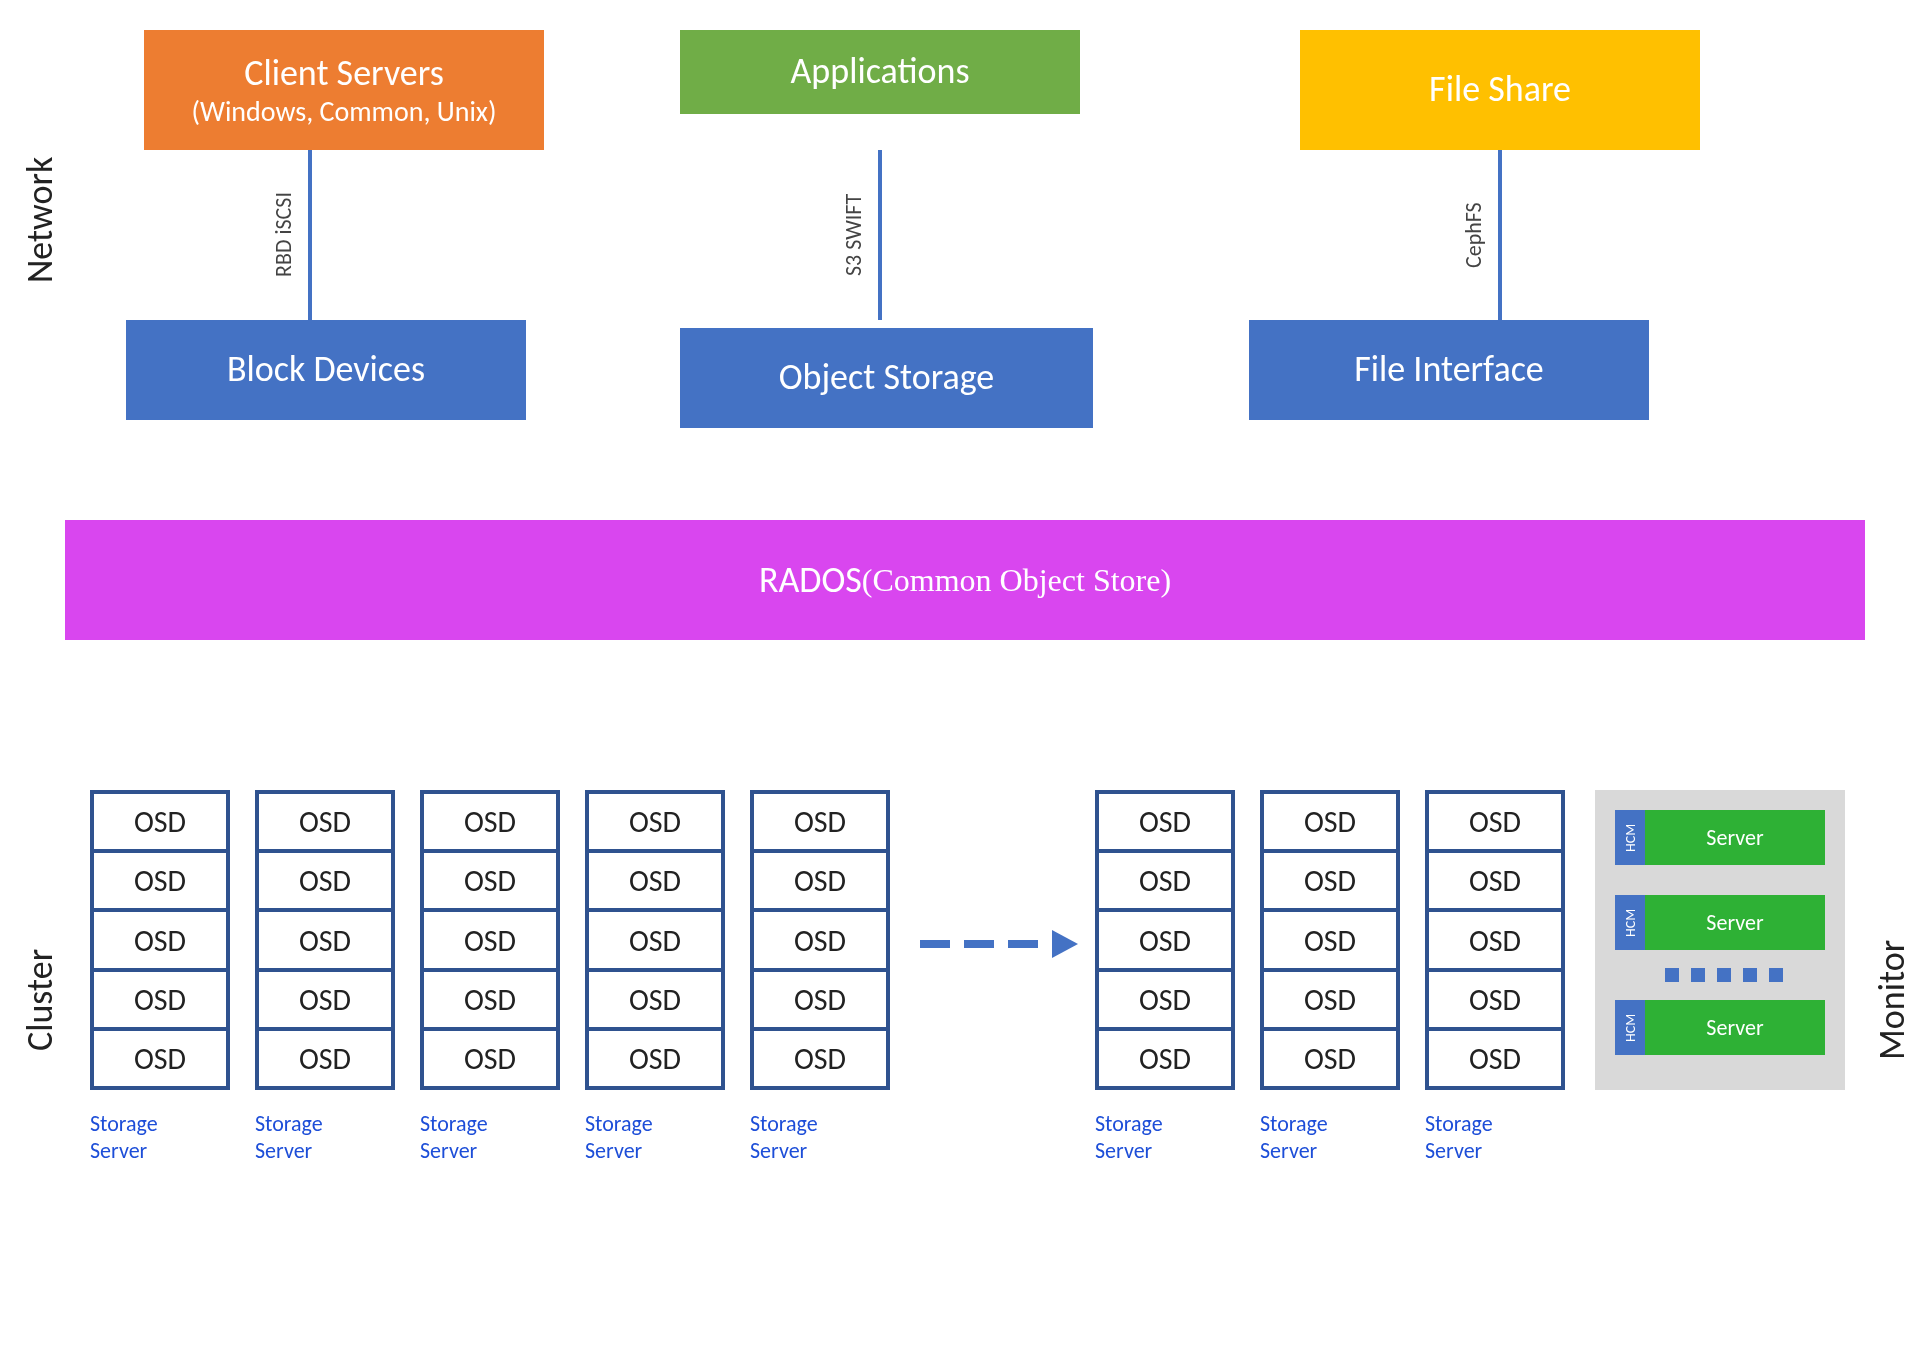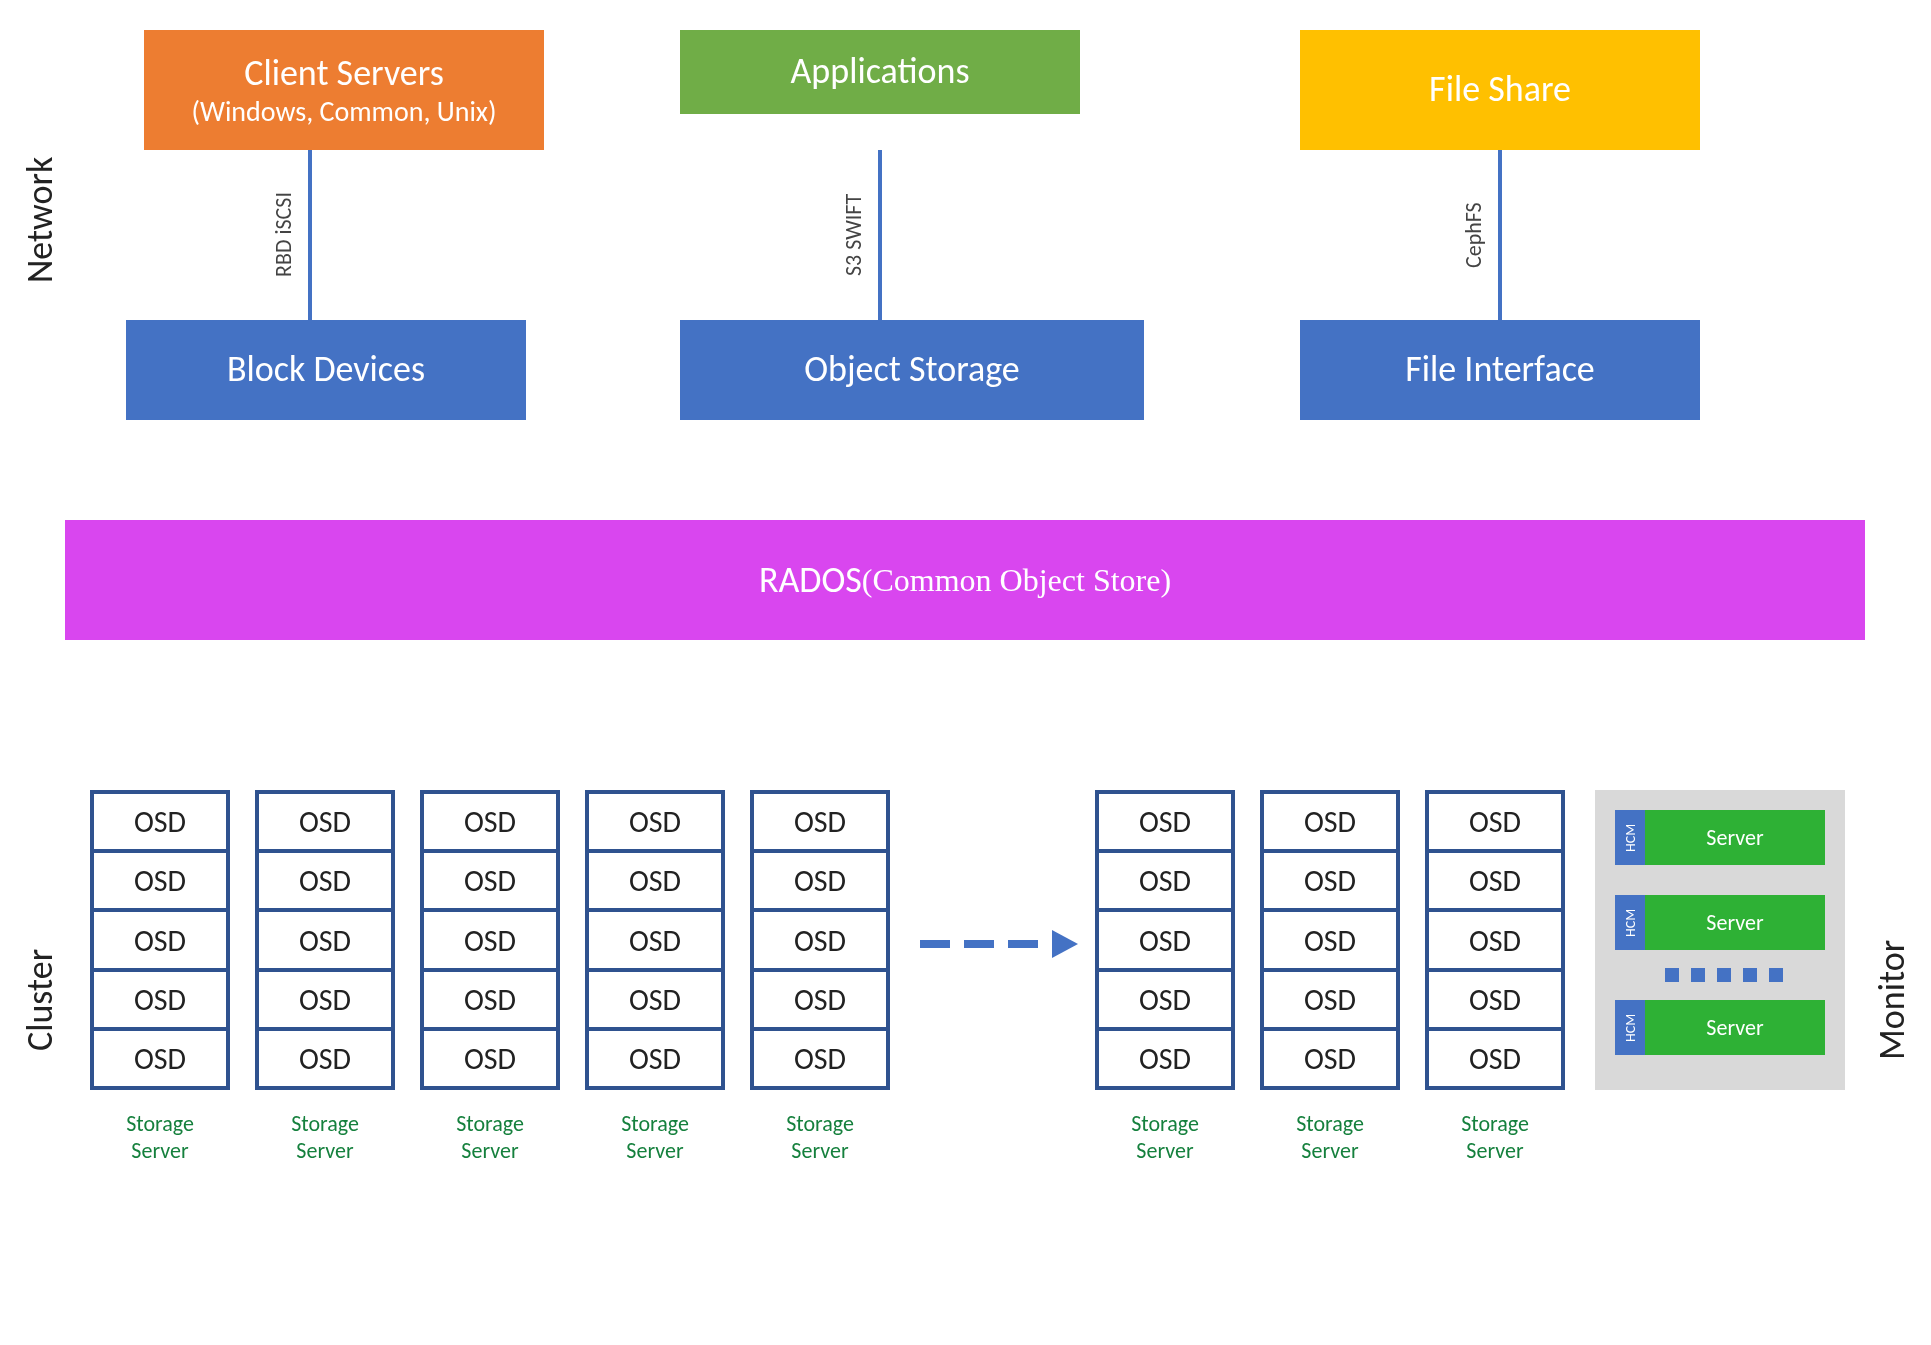--- a/index.html
+++ b/index.html
@@ -12,21 +12,21 @@
   .title{font-size:36px;line-height:1.2;}
   .subtitle{font-size:28px;line-height:1.2;}
   .big-title{font-size:36px;}
   .big-subtitle{font-size:32px;font-family:Liberation Serif, serif;}
   .connector{position:absolute;background:#4472C4;}
   .connector-label{position:absolute;color:#444;font-size:22px;writing-mode:vertical-rl;transform:rotate(180deg);text-align:center;}
   .side-label{position:absolute;color:#222;font-size:36px;writing-mode:vertical-rl;transform:rotate(180deg);text-align:center;}
   .osd-stack{position:absolute;box-sizing:border-box;border:4px solid #2F528F;background:#fff;display:flex;flex-direction:column;}
   .osd-cell{flex:1 1 0;border-bottom:4px solid #2F528F;display:flex;align-items:center;justify-content:center;font-size:30px;color:#222;}
   .osd-cell:last-child{border-bottom:none;}
-  .server-label{position:absolute;color:#15803d;font-size:22px;text-align:center;width:140px;}
+  .server-label{position:absolute;color:#1d4ed8;font-size:22px;text-align:left;width:140px;}
   .monitor-box{position:absolute;background:#D9D9D9;box-sizing:border-box;}
   .hcm-server{position:absolute;display:flex;}
   .hcm-tab{width:30px;background:#4472C4;color:#fff;font-size:14px;display:flex;align-items:center;justify-content:center;writing-mode:vertical-rl;transform:rotate(180deg);}
   .hcm-body{flex:1;background:#2EB135;color:#fff;font-size:22px;display:flex;align-items:center;justify-content:center;}
   .dots{position:absolute;display:flex;gap:12px;}
   .dots .dot{width:14px;height:14px;background:#4472C4;}
   .arrow{position:absolute;display:flex;align-items:center;}
   .arrow .dash{width:30px;height:8px;background:#4472C4;margin-right:14px;}
   .arrow .head{width:0;height:0;border-left:26px solid #4472C4;border-top:14px solid transparent;border-bottom:14px solid transparent;}
 </style>
@@ -55,24 +55,24 @@
 
   <div class="connector" style="left:878px;top:150px;width:4px;height:170px;"></div>
   <div class="connector-label" style="left:840px;top:170px;height:130px;">S3 SWIFT</div>
 
   <div class="connector" style="left:1498px;top:150px;width:4px;height:170px;"></div>
   <div class="connector-label" style="left:1460px;top:180px;height:110px;">CephFS</div>
 
   <div class="box box-blue" style="left:126px;top:320px;width:400px;height:100px;">
     <div class="title">Block Devices</div>
   </div>
-  <div class="box box-blue" style="left:680px;top:320px;width:464px;height:100px;">
+  <div class="box box-blue" style="left:680px;top:328px;width:413px;height:100px;">
     <div class="title">Object Storage</div>
   </div>
-  <div class="box box-blue" style="left:1300px;top:320px;width:400px;height:100px;">
+  <div class="box box-blue" style="left:1249px;top:320px;width:400px;height:100px;">
     <div class="title">File Interface</div>
   </div>
 
   <div class="box" style="left:65px;top:520px;width:1800px;height:120px;background:#d946ef;justify-content:center;">
     <div class="big-title">RADOS</div>
     <div class="big-subtitle">(Common Object Store)</div>
   </div>
 
   <div class="osd-stack" style="left:90px;top:790px;width:140px;height:300px;">
       <div class="osd-cell">OSD</div>

